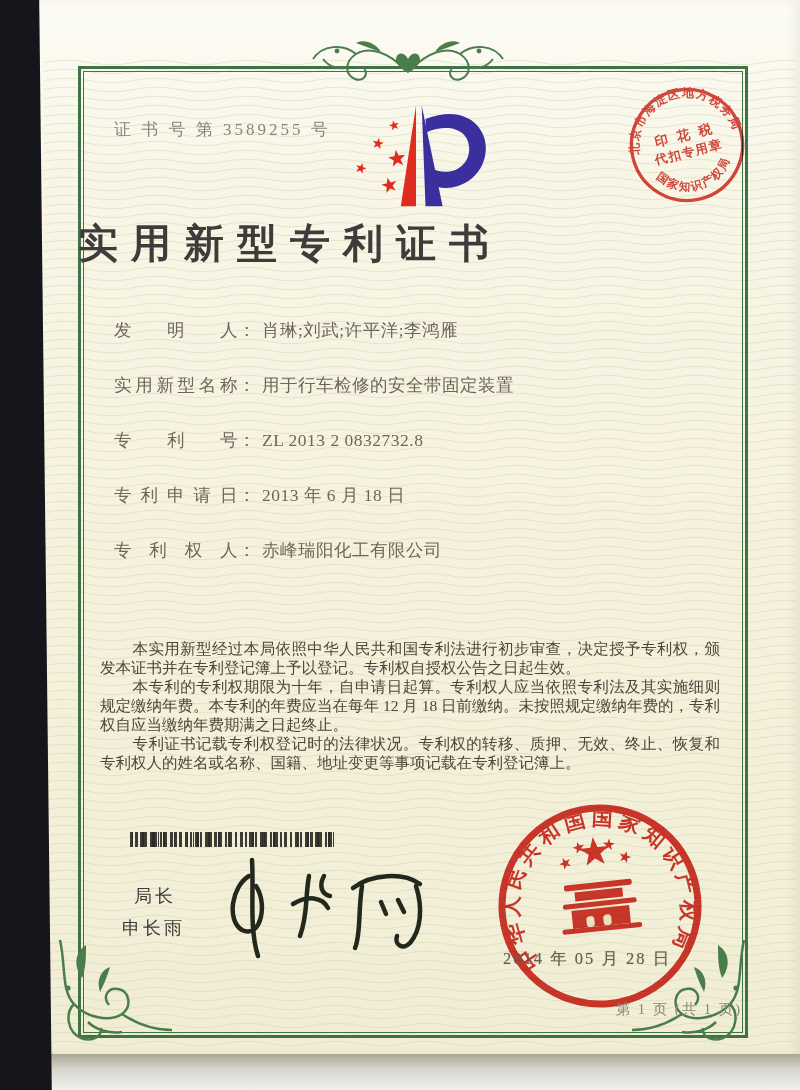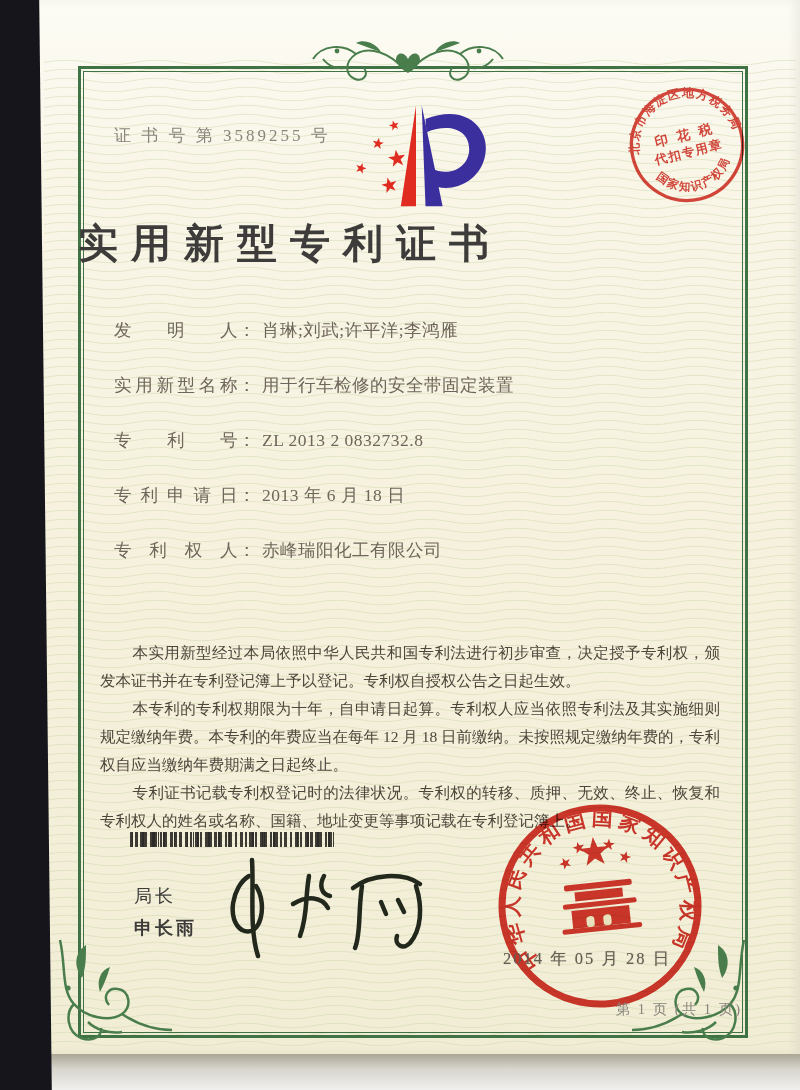--- a/index.html
+++ b/index.html
@@ -28,49 +28,49 @@
   .frame{
     position:absolute;left:78px;top:66px;width:664px;height:966px;
     border:3px solid var(--frame-green,#3f7244);
   }
   .frame::after{
     content:"";position:absolute;inset:2px;
     border:1px solid var(--frame-green,#3f7244);
   }
   
   .cert-no{
-    position:absolute;left:114px;top:124px;
+    position:absolute;left:114px;top:118px;
     font-size:17px;letter-spacing:3px;color:var(--text-gray,#8a857c);
   }
   .logo{position:absolute;left:338px;top:98px;width:156px;height:114px;}
   .title{
     position:absolute;left:78px;top:216px;width:664px;text-align:left;
     font-size:40px;font-weight:700;letter-spacing:13px;color:var(--ink,#3d3c3a);
   }
   .fields{position:absolute;left:114px;top:318px;width:560px;}
   .field-row{height:55px;font-size:17.5px;color:var(--text-field,#6e665a);letter-spacing:.5px;}
   .f-label{display:inline-block;width:124px;text-align-last:justify;text-align:justify;}
   .f-colon{display:inline-block;}
   .f-value{margin-left:6px;}
   .paras{
     position:absolute;left:100px;top:639px;width:620px;
-    font-size:15.5px;line-height:28px;color:var(--text-main,#4c463b);
+    font-size:15.5px;line-height:19px;color:var(--text-main,#4c463b);
     text-align:justify;
   }
   .paras p{margin:0;text-indent:2.1em;}
   .barcode{
     position:absolute;left:130px;top:832px;width:204px;height:15px;
     background:
       repeating-linear-gradient(90deg,#26241f 0 2px,transparent 2px 5px),
       repeating-linear-gradient(90deg,#26241f 0 1px,transparent 1px 7px),
       repeating-linear-gradient(90deg,#111 0 3px,transparent 3px 11px);
     opacity:.88;
   }
   .signer-title{position:absolute;left:134px;top:884px;font-size:18px;letter-spacing:3px;color:var(--ink,#3d3c3a);font-family:"Liberation Sans",sans-serif;}
-  .signer-name{position:absolute;left:134px;top:916px;font-size:18px;letter-spacing:3px;color:var(--ink,#3d3c3a);font-family:"Liberation Sans",sans-serif;font-weight:bold;}
+  .signer-name{position:absolute;left:122px;top:916px;font-size:18px;letter-spacing:3px;color:var(--ink,#3d3c3a);font-family:"Liberation Sans",sans-serif;}
   .autograph{position:absolute;left:205px;top:850px;width:256px;height:114px;}
   .stamp{mix-blend-mode:multiply;}
   .main-seal{position:absolute;left:490px;top:796px;width:220px;height:220px;opacity:.92;transform:rotate(-6deg);}
   .seal-date{
     position:absolute;left:503px;top:948px;width:200px;
     font-size:16.5px;letter-spacing:2px;color:#655d52;text-shadow:0 0 1px rgba(90,80,70,.4);
   }
   .tax-stamp{position:absolute;left:620px;top:78px;width:134px;height:134px;opacity:.85;transform:rotate(-14deg);}
   .footer{
     position:absolute;left:78px;top:1000px;width:664px;text-align:right;

